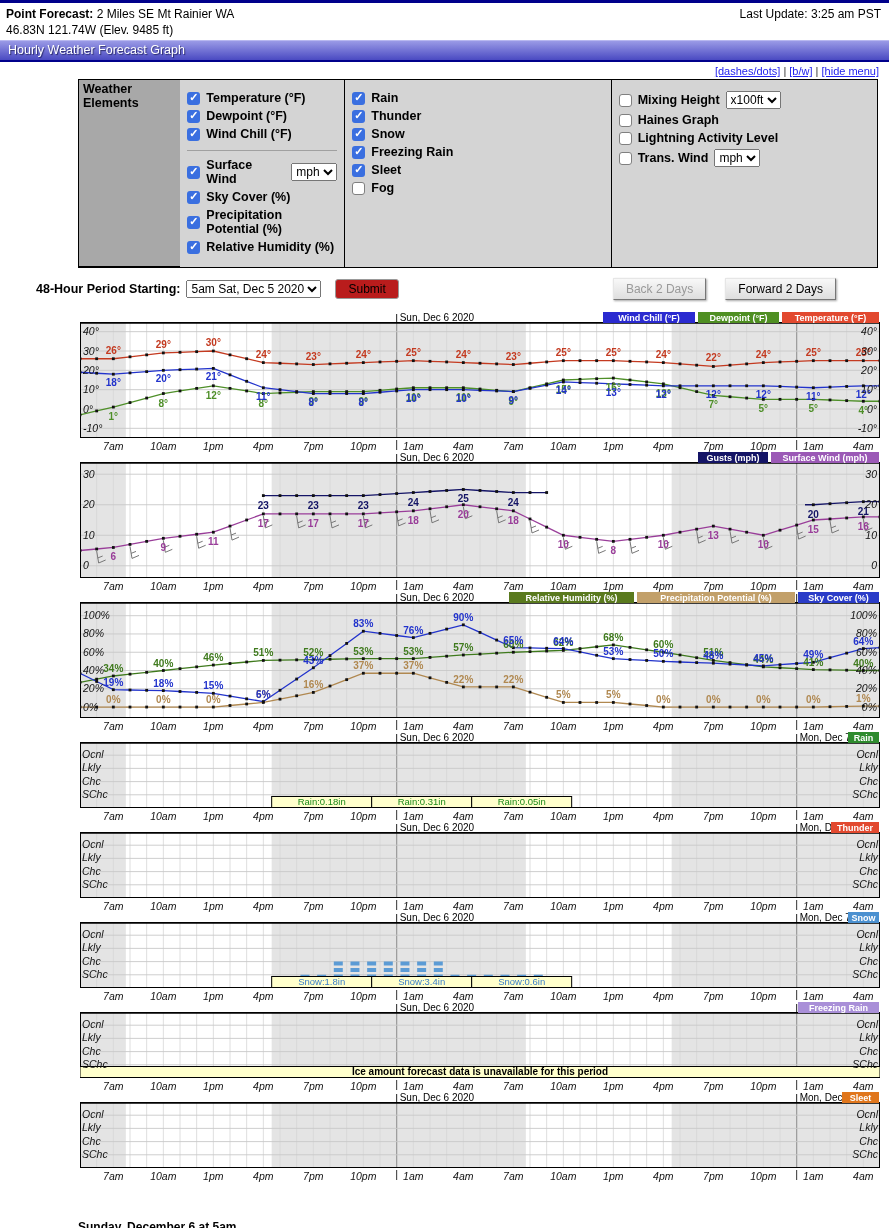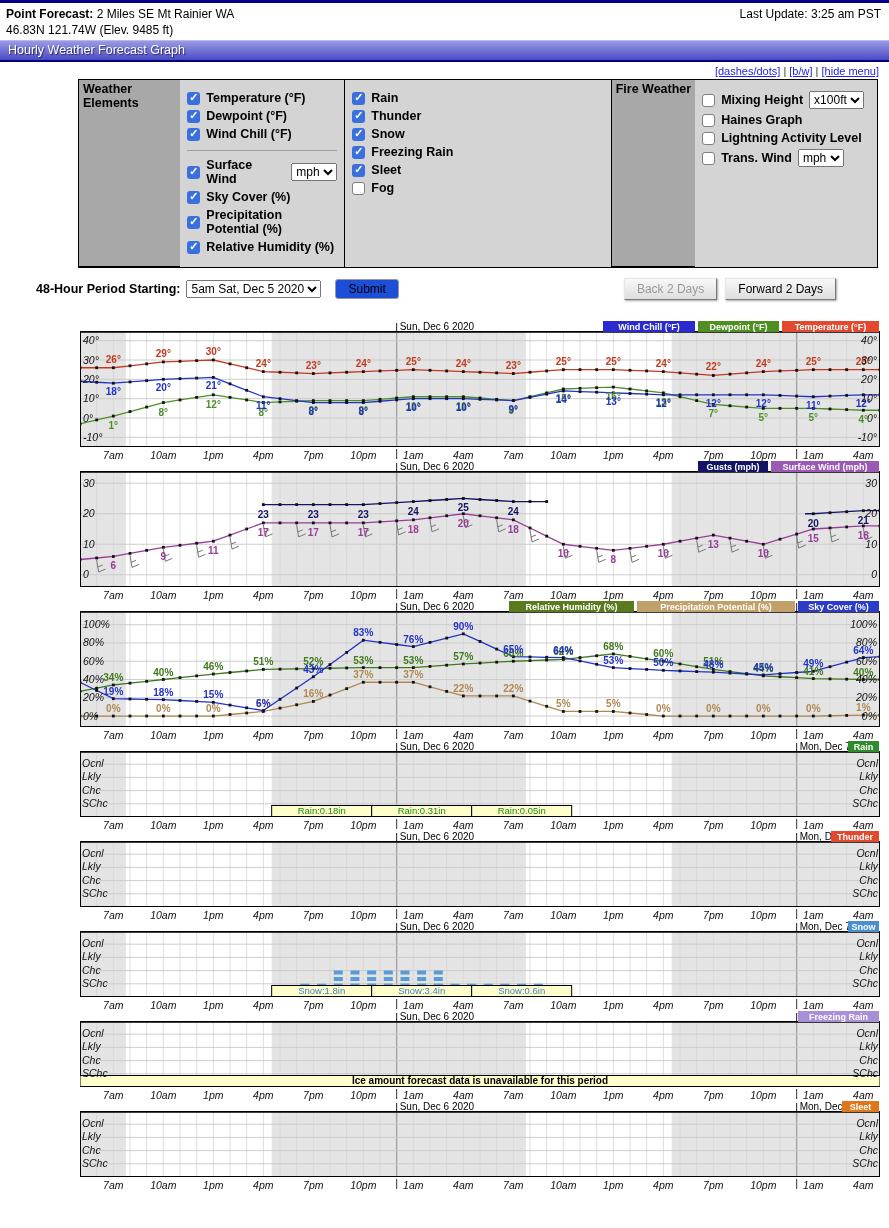--- a/index.html
+++ b/index.html
@@ -17,24 +17,24 @@
   .menu-items{padding:7px 7px 9px 7px;}
   .menu-item{display:flex;align-items:center;margin:4px 0;font-size:12.5px;font-weight:bold;}
   .cb{width:13px;height:13px;border-radius:3px;margin-right:6px;flex:none;position:relative;box-sizing:border-box;cursor:pointer;}
   .cb.on{background:#3a6fe0;}
   .cb.on::after{content:"✓";position:absolute;left:2px;top:-1px;color:#fff;font-size:11px;font-weight:bold;}
   .cb.off{background:#fff;border:1px solid #808080;}
   .divider{border-top:1px solid #a0a0a0;margin:9px 0 7px 0;}
   select{font-size:12px;margin-left:6px;font-family:"Liberation Sans",sans-serif;}
   .period-row{margin:10px 0 5px 36px;width:800px;display:flex;align-items:center;font-size:12.5px;}
   .btn{font-family:"Liberation Sans",sans-serif;font-size:12px;background:linear-gradient(#f8f8f8,#dedede);border:1px solid;border-color:#e6e6e6 #777 #777 #e6e6e6;box-shadow:1px 1px 2px rgba(0,0,0,.35);padding:3px 12px;cursor:pointer;}
-  .btn.submit{margin-left:14px;border-radius:3px;border-color:#999;box-shadow:none;background:#1d4ed8;padding:2px 12px;}
+  .btn.submit{margin-left:14px;border-radius:3px;border-color:#999;box-shadow:none;background:#b91c1c;padding:2px 12px;}
   .btn.disabled{color:#999;cursor:default;}
-  .nav-group{margin-left:auto;display:flex;gap:8px;}
-  .charts{margin-left:80px;margin-top:21px;}
+  .nav-group{margin-left:auto;display:flex;gap:19px;}
+  .charts{margin-left:80px;margin-top:12px;}
   .chart-block svg{display:block;}
   svg text{font-family:"Liberation Sans",sans-serif;}
   .summary{margin:4px 0 12px 78px;font-size:12px;line-height:1.35;white-space:pre-wrap;}
 </style>
 </head>
 <body>
 
 <div class="topbar"></div>
 
 <div class="header-row">
@@ -113,21 +113,20 @@
           <span class="cb on"></span>
           <span>Sleet</span>
         </div>
         <div class="menu-item">
           <span class="cb off"></span>
           <span>Fog</span>
         </div>
       </div>
     </div>
     <div class="menu-col">
-      <div class="menu-col-header">Fire Weather</div>
       <div class="menu-items">
         <div class="menu-item">
           <span class="cb off"></span>
           <span>Mixing Height</span>
           <select><option>x100ft</option></select>
         </div>
         <div class="menu-item">
           <span class="cb off"></span>
           <span>Haines Graph</span>
         </div>

